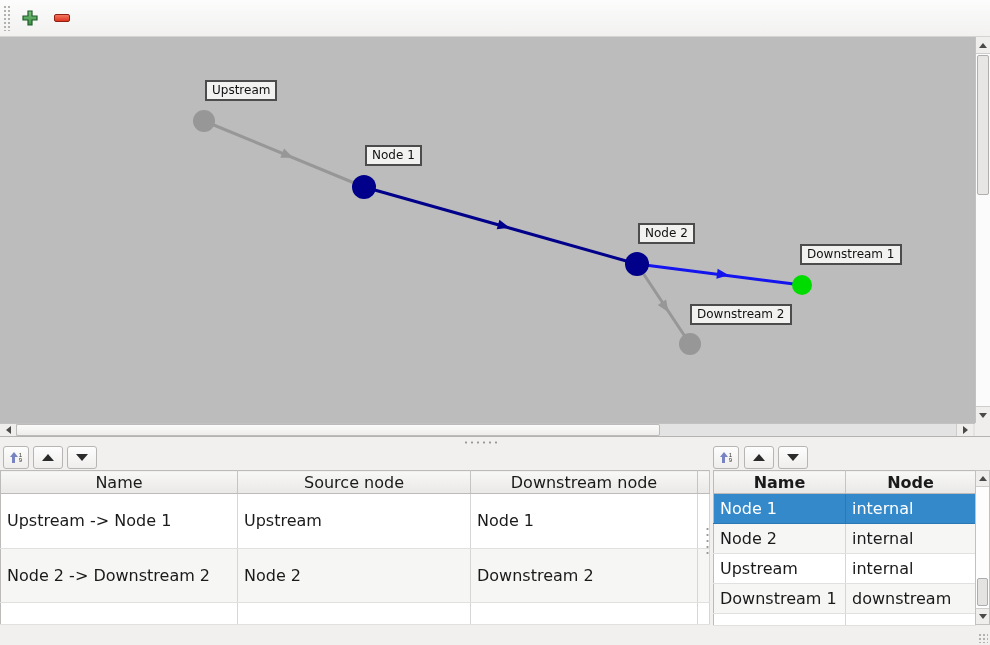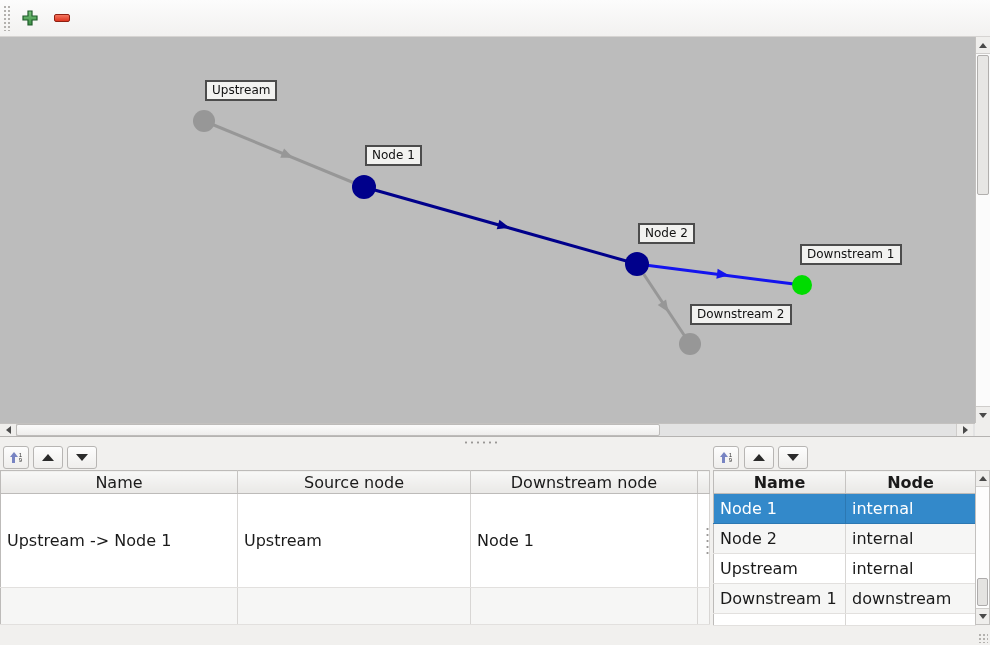--- a/index.html
+++ b/index.html
@@ -269,20 +269,26 @@
         <th></th>
       </tr>
     </thead>
     <tbody>
       <tr>
         <td>Upstream -&gt; Node 1</td>
         <td>Upstream</td>
         <td>Node 1</td>
         <td></td>
       </tr>
+      <tr>
+        <td>Node 2 -&gt; Downstream 2</td>
+        <td>Node 2</td>
+        <td>Downstream 2</td>
+        <td></td>
+      </tr>
       <tr class="filler">
         <td></td>
           <td></td>
           <td></td>
           <td></td>
       </tr>
     </tbody>
   </table>
 
   <div class="vsplit">

